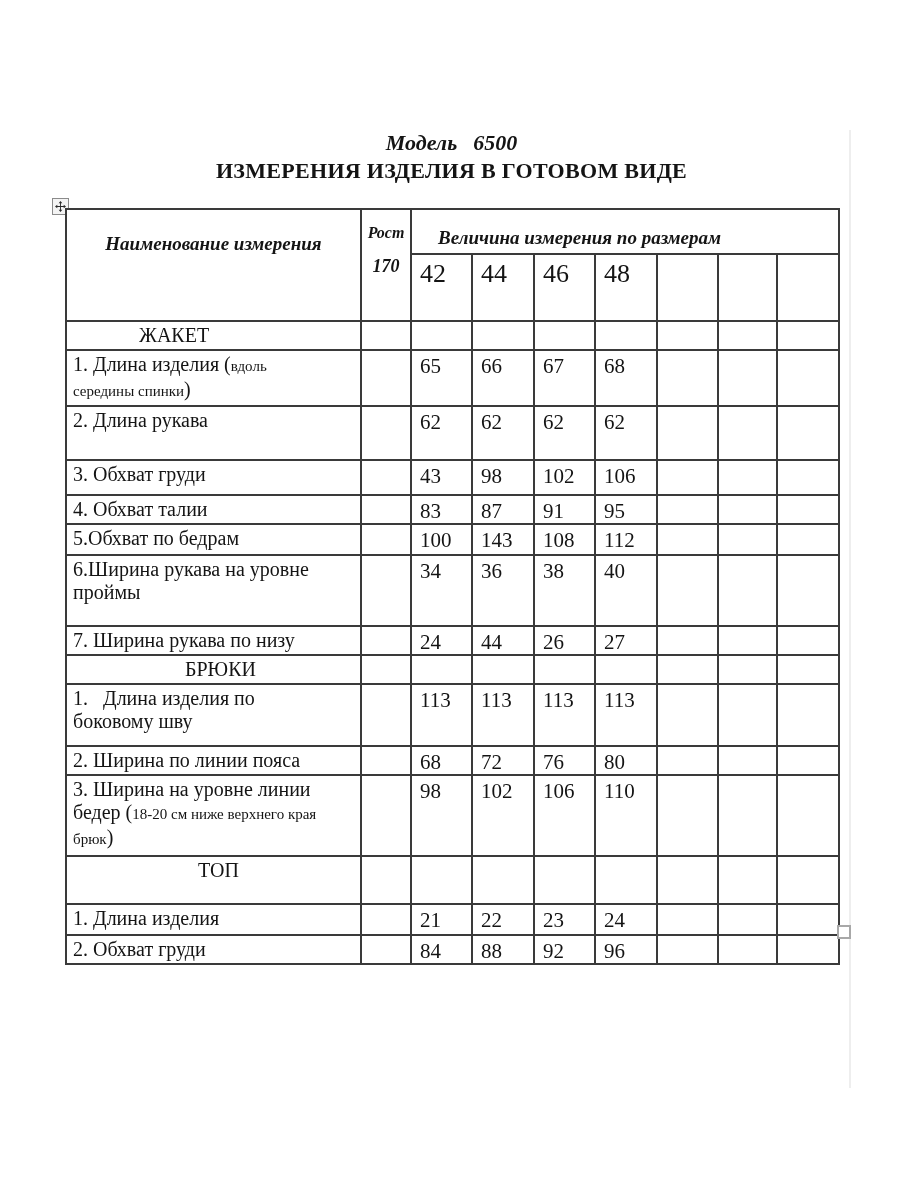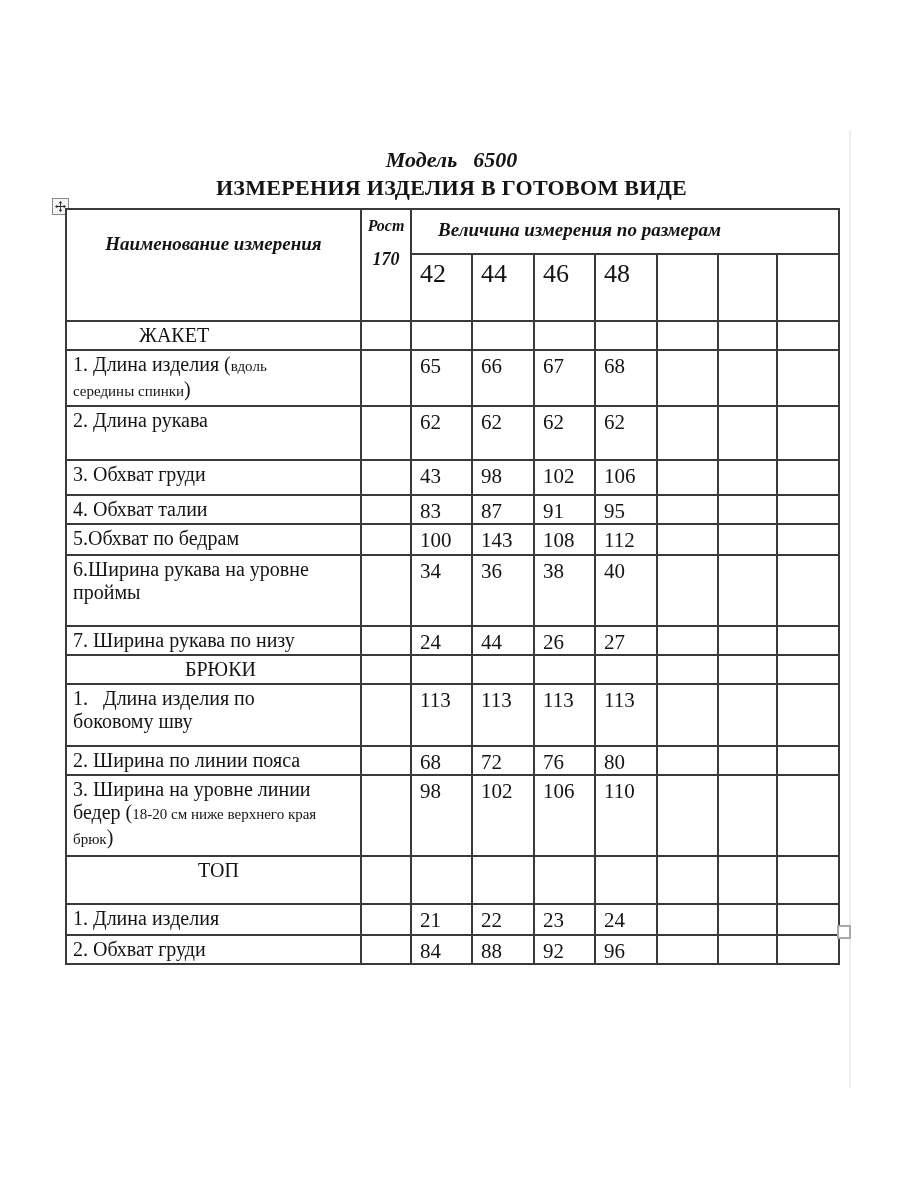--- a/index.html
+++ b/index.html
@@ -1,35 +1,35 @@
 <!DOCTYPE html>
 <html><head>
 <meta charset="utf-8">
 <style>
   html,body{margin:0;padding:0;background:#ffffff;}
   body{width:900px;height:1200px;font-family:"Liberation Serif", serif;color:#141414;}
   .page{position:relative;width:900px;height:1200px;background:#fff;overflow:hidden;}
 
-  .titles{position:absolute;left:65px;top:147px;width:773px;text-align:center;}
+  .titles{position:absolute;left:65px;top:130px;width:773px;text-align:center;}
   .model-line{font-size:22px;font-weight:bold;font-style:italic;}
   .model-num{margin-left:16px;}
   .heading{font-size:22px;font-weight:bold;margin-top:2px;letter-spacing:.3px;}
 
   table.meas{position:absolute;left:65px;top:208px;width:773px;border-collapse:collapse;table-layout:fixed;}
   td{border:2px solid #3a3a3a;padding:0;vertical-align:top;overflow:hidden;background:#fff;}
 
   .c-name{padding:2px 6px;font-size:20px;line-height:23px;}
   .c-val{font-size:21px;line-height:22px;padding:4px 0 0 8px;}
   .sm{font-size:15px;}
   .ln{display:block;}
 
   .h-name{font-weight:bold;font-style:italic;font-size:19px;text-align:center;padding-top:23px;}
-  .h-rost{text-align:center;padding-top:7px;font-weight:bold;font-style:italic;font-size:16px;line-height:18px;}
+  .h-rost{text-align:center;padding-top:14px;font-weight:bold;font-style:italic;font-size:16px;line-height:18px;}
   .h-rost .num{font-size:18px;margin-top:15px;}
-  .h-sizes{font-weight:bold;font-style:italic;font-size:19px;vertical-align:bottom;padding:0 0 12px 26px;}
+  .h-sizes{font-weight:bold;font-style:italic;font-size:19px;vertical-align:bottom;padding:0 0 4px 26px;}
   .h-size{font-size:26px;line-height:27px;padding:5px 0 0 8px;}
 
   .sec{font-size:20px;padding-top:2px;}
   .ind-a{padding-left:72px;}
   .ind-b{padding-left:118px;}
   .ind-c{padding-left:131px;}
 
   .move-handle{position:absolute;left:52px;top:198px;width:15px;height:15px;background:#f4f4f4;
     border:1px solid #8b8b8b;display:flex;align-items:center;justify-content:center;cursor:move;}
   .resize-handle{position:absolute;left:837px;top:925px;width:10px;height:10px;background:#fff;

